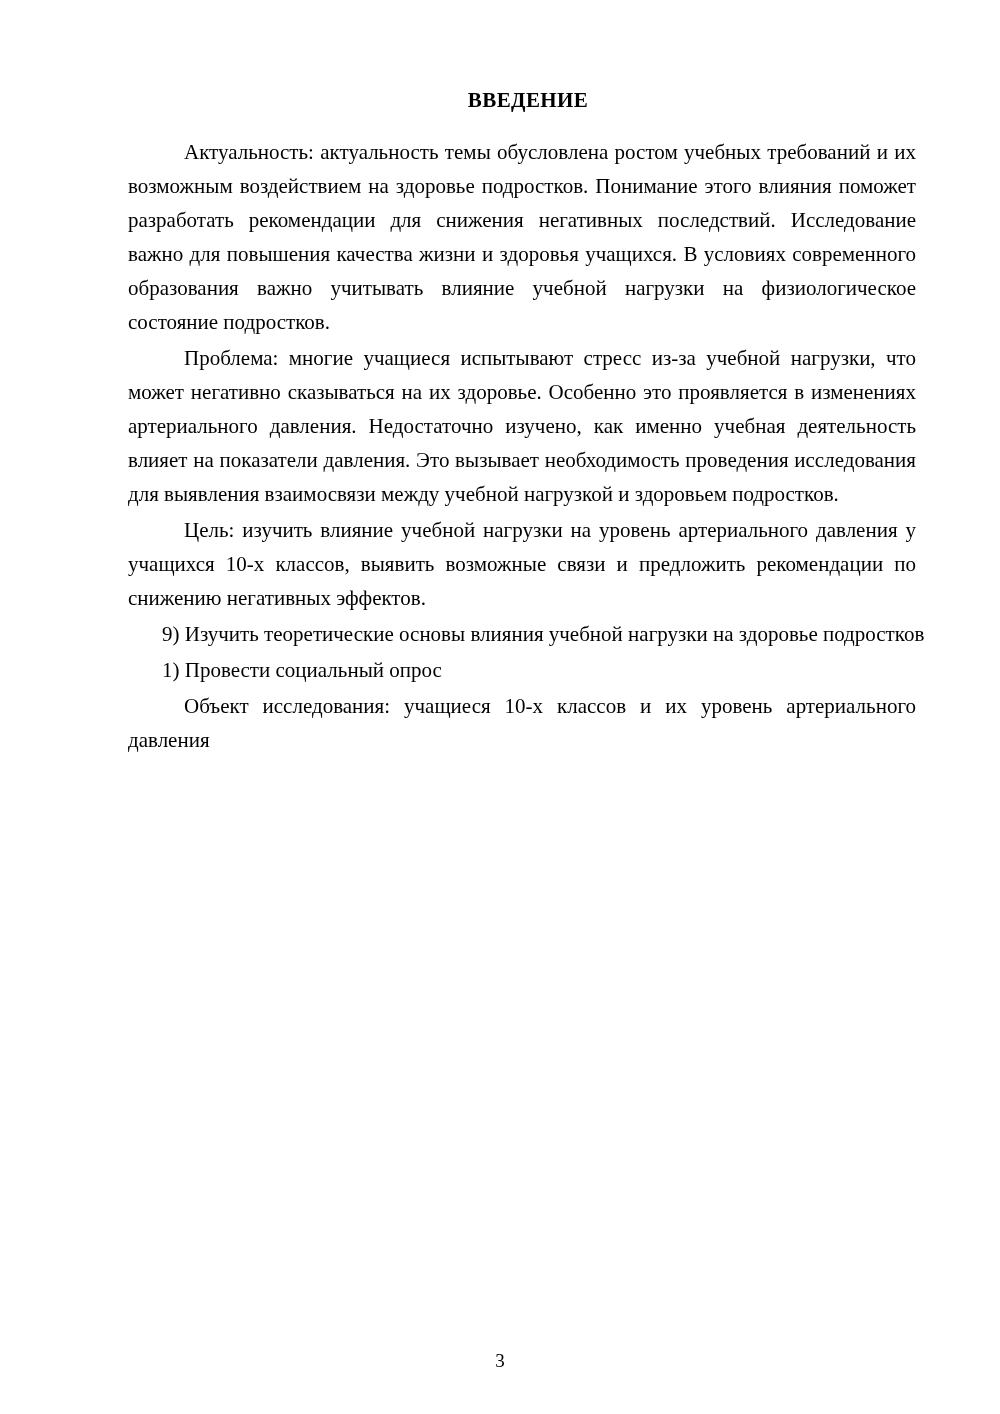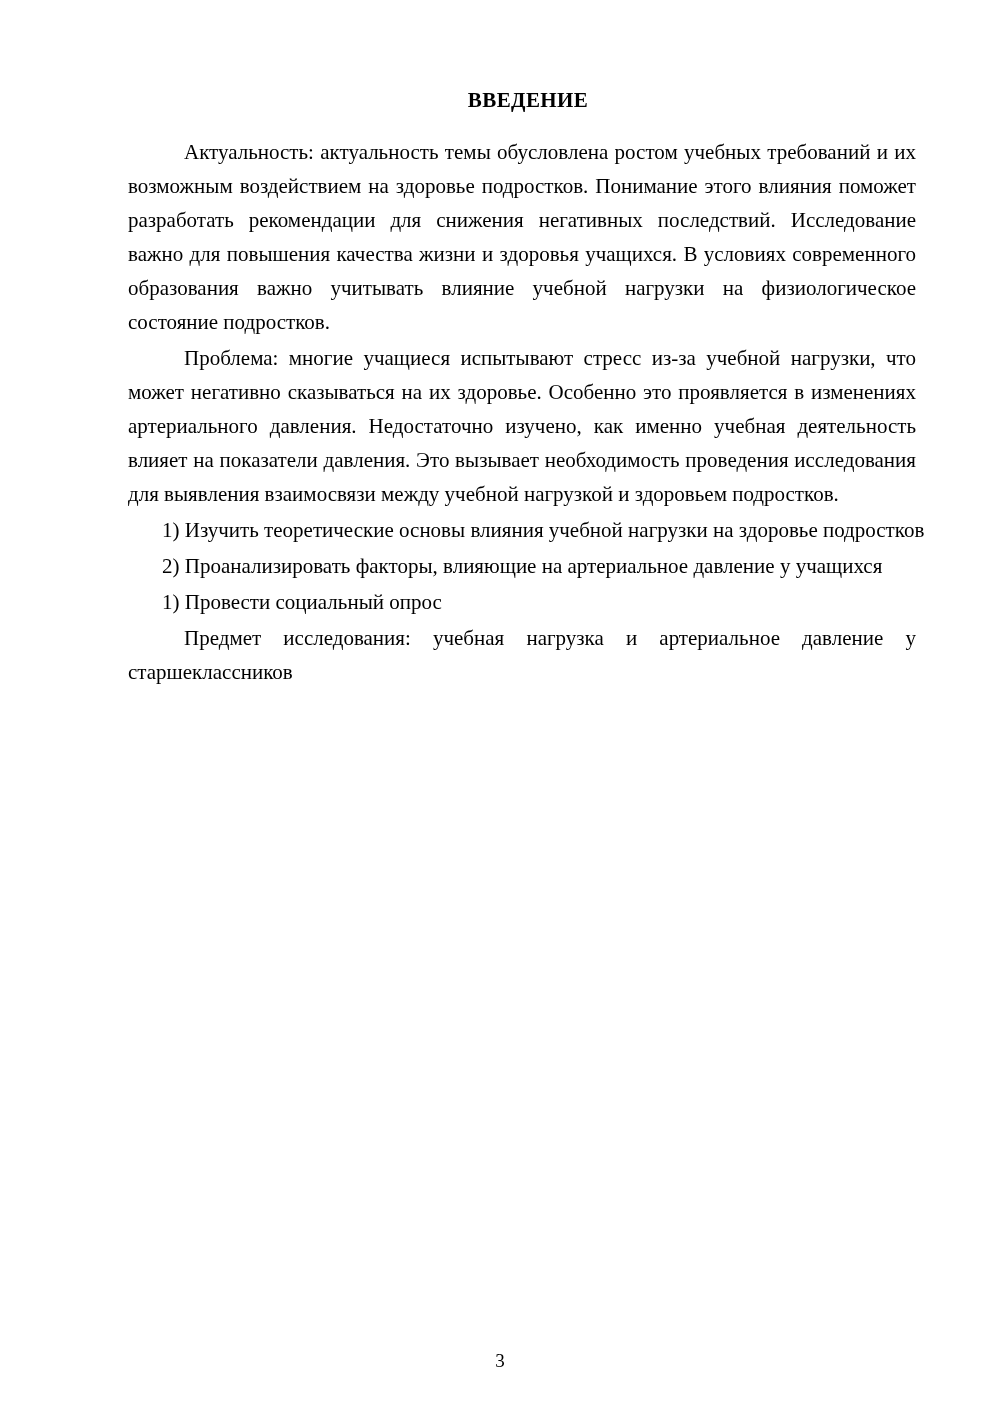--- a/index.html
+++ b/index.html
@@ -61,28 +61,28 @@
 <body>
 
 <div class="page">
 
   <h1 class="doc-title">ВВЕДЕНИЕ</h1>
 
   <p class="para">Актуальность: актуальность темы обусловлена ростом учебных требований и их возможным воздействием на здоровье подростков. Понимание этого влияния поможет разработать рекомендации для снижения негативных последствий. Исследование важно для повышения качества жизни и здоровья учащихся. В условиях современного образования важно учитывать влияние учебной нагрузки на физиологическое состояние подростков.</p>
 
   <p class="para">Проблема: многие учащиеся испытывают стресс из-за учебной нагрузки, что может негативно сказываться на их здоровье. Особенно это проявляется в изменениях артериального давления. Недостаточно изучено, как именно учебная деятельность влияет на показатели давления. Это вызывает необходимость проведения исследования для выявления взаимосвязи между учебной нагрузкой и здоровьем подростков.</p>
 
+  <p class="para">Цель: изучить влияние учебной нагрузки на уровень артериального давления у учащихся 10-х классов, выявить возможные связи и предложить рекомендации по снижению негативных эффектов.</p>
 
 
-  <p class="list-item">1) Изучить теоретические основы влияния учебной нагрузки на здоровье подростков</p>
+  <p class="list-item">9) Изучить теоретические основы влияния учебной нагрузки на здоровье подростков</p>
 
-  <p class="list-item">2) Проанализировать факторы, влияющие на артериальное давление у учащихся</p>
 
 
   <p class="list-item short">1) Провести социальный опрос</p>
 
 
+  <p class="para">Объект исследования: учащиеся 10-х классов и их уровень артериального давления</p>
 
-  <p class="para">Предмет исследования: учебная нагрузка и артериальное давление у старшеклассников</p>
 
   <div class="page-number">3</div>
 
 </div>
 
 </body></html>

